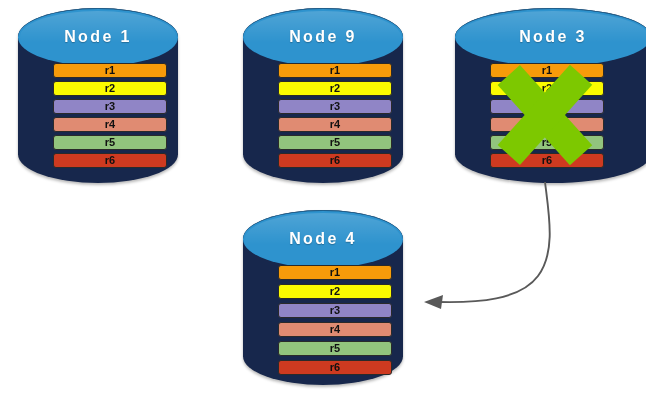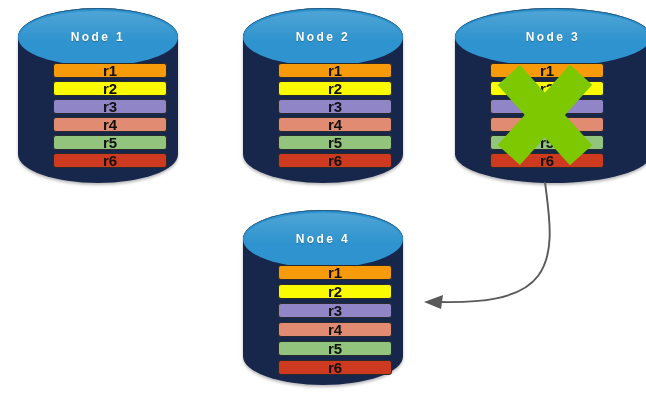--- a/index.html
+++ b/index.html
@@ -55,21 +55,21 @@
     position: absolute;
     left: 0;
     top: 0;
     width: 100%;
     height: 33%;
     display: flex;
     align-items: center;
     justify-content: center;
     color: #ffffff;
     font-weight: bold;
-    font-size: 12px;
+    font-size: 16px;
     letter-spacing: 2.4px;
     text-shadow: 0 1px 1px rgba(0,0,0,0.25);
     white-space: nowrap;
   }
 
   
   .records {
     position: absolute;
     left: 0;
     top: 0;
@@ -78,21 +78,21 @@
   }
   .rec {
     position: absolute;
     display: flex;
     align-items: center;
     justify-content: center;
     height: 15px;
     border: 1px solid #2a2a2a;
     border-radius: 3px;
     box-sizing: border-box;
-    font-size: 15px;
+    font-size: 11px;
     font-weight: bold;
     color: #111111;
     line-height: 1;
   }
 
   
   .xmark {
     position: absolute;
     pointer-events: none;
   }
@@ -136,21 +136,21 @@
       <div class="rec" style="left:35px; top:109px; width:114px; background:#E08B72;">r4</div>
       <div class="rec" style="left:35px; top:127px; width:114px; background:#92C47D;">r5</div>
       <div class="rec" style="left:35px; top:145px; width:114px; background:#CE3A20;">r6</div>
     </div>
   </div>
 
   <div class="node" style="left:243px; top:8px; width:160px; height:175px;">
     <div class="cyl-body"></div>
     <div class="cyl-top"></div>
     <div class="cyl-top-shade"></div>
-    <div class="node-label">Node 2</div>
+    <div class="node-label">Node 9</div>
     <div class="records">
       <div class="rec" style="left:35px; top:55px; width:114px; background:#F79B0A;">r1</div>
       <div class="rec" style="left:35px; top:73px; width:114px; background:#FBFB00;">r2</div>
       <div class="rec" style="left:35px; top:91px; width:114px; background:#9085C6;">r3</div>
       <div class="rec" style="left:35px; top:109px; width:114px; background:#E08B72;">r4</div>
       <div class="rec" style="left:35px; top:127px; width:114px; background:#92C47D;">r5</div>
       <div class="rec" style="left:35px; top:145px; width:114px; background:#CE3A20;">r6</div>
     </div>
   </div>
 

